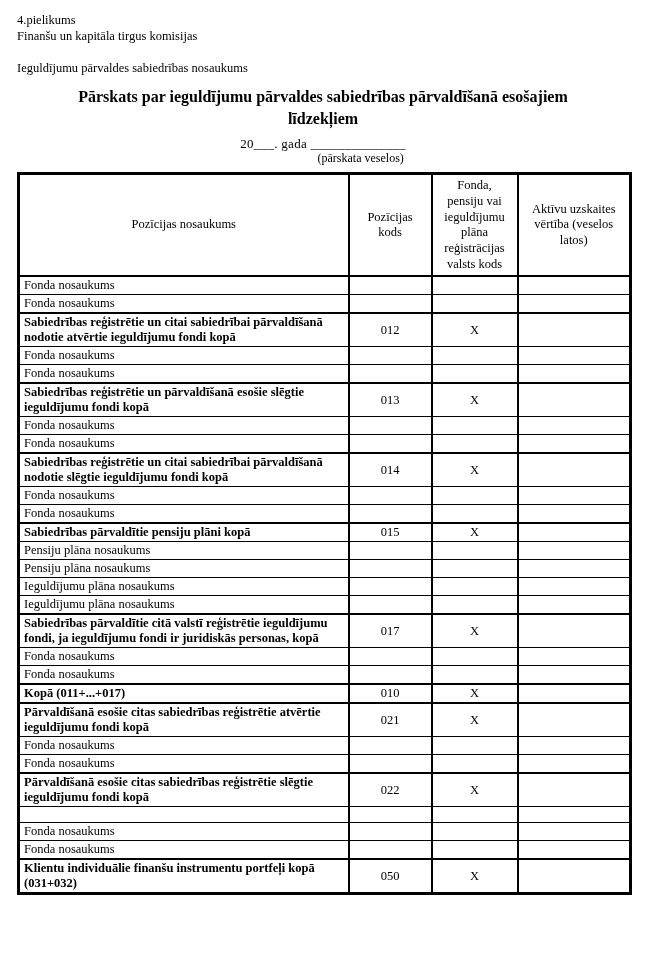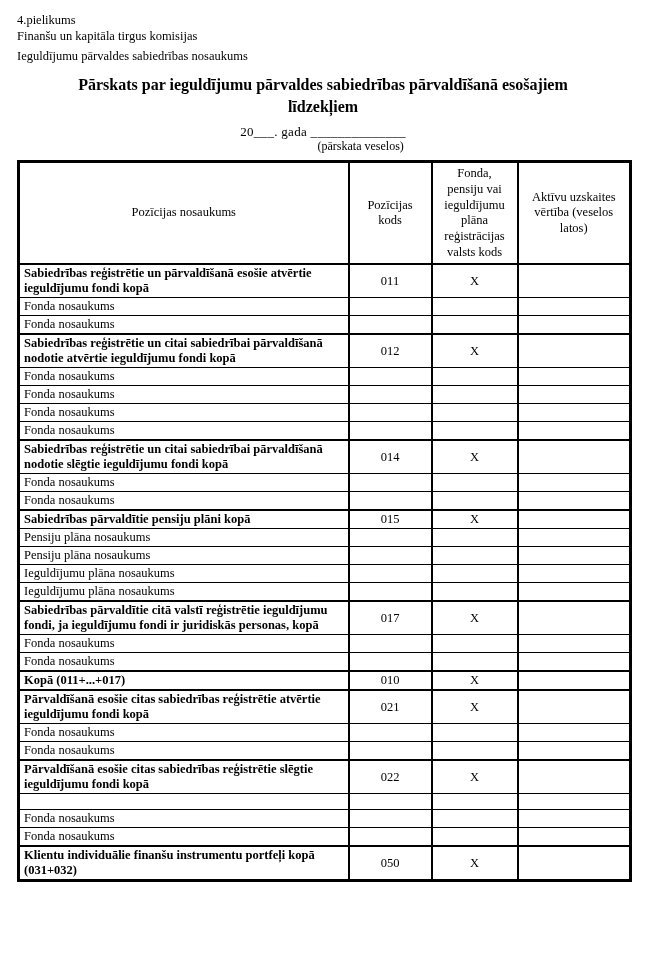--- a/index.html
+++ b/index.html
@@ -4,21 +4,21 @@
 <style>
   html,body{margin:0;padding:0;background:#ffffff;}
   body{
     width:645px;height:961px;
     font-family:"Liberation Serif", serif;
     color:#000;
     overflow:hidden;
   }
   .page{padding:12px 16px 8px 17px;}
   .annex{text-align:left;font-size:12.5px;line-height:1.3;}
-  .company-label{font-size:12.5px;margin-top:4px;}
+  .company-label{font-size:12.5px;margin-top:16px;}
   .title{
     text-align:center;font-weight:bold;font-size:16px;line-height:1.4;
     margin:10px 30px 6px 30px;
   }
   .period-wrap{width:fit-content;margin:4px auto 6px auto;text-align:center;}
   .period-line{font-size:13px;letter-spacing:.3px;}
   .period-caption{font-size:12px;text-align:right;padding-right:2px;margin-top:-1px;}
   table{
     border-collapse:collapse;
     width:612px;
@@ -77,26 +77,20 @@
     </colgroup>
     <thead>
       <tr>
         <th>Pozīcijas nosaukums</th>
         <th>Pozīcijas kods</th>
         <th>Fonda, pensiju vai ieguldījumu plāna reģistrācijas valsts kods</th>
         <th>Aktīvu uzskaites vērtība (veselos latos)</th>
       </tr>
     </thead>
     <tbody>
-        <tr class="bold">
-          <td class="name">Sabiedrības reģistrētie un pārvaldīšanā esošie atvērtie ieguldījumu fondi kopā</td>
-          <td class="code">011</td>
-          <td class="country">X</td>
-          <td class="value"></td>
-        </tr>
         <tr>
           <td class="name">Fonda nosaukums</td>
           <td class="code"></td>
           <td class="country"></td>
           <td class="value"></td>
         </tr>
         <tr>
           <td class="name">Fonda nosaukums</td>
           <td class="code"></td>
           <td class="country"></td>
@@ -113,20 +107,26 @@
           <td class="code"></td>
           <td class="country"></td>
           <td class="value"></td>
         </tr>
         <tr>
           <td class="name">Fonda nosaukums</td>
           <td class="code"></td>
           <td class="country"></td>
           <td class="value"></td>
         </tr>
+        <tr class="bold">
+          <td class="name">Sabiedrības reģistrētie un pārvaldīšanā esošie slēgtie ieguldījumu fondi kopā</td>
+          <td class="code">013</td>
+          <td class="country">X</td>
+          <td class="value"></td>
+        </tr>
         <tr>
           <td class="name">Fonda nosaukums</td>
           <td class="code"></td>
           <td class="country"></td>
           <td class="value"></td>
         </tr>
         <tr>
           <td class="name">Fonda nosaukums</td>
           <td class="code"></td>
           <td class="country"></td>

